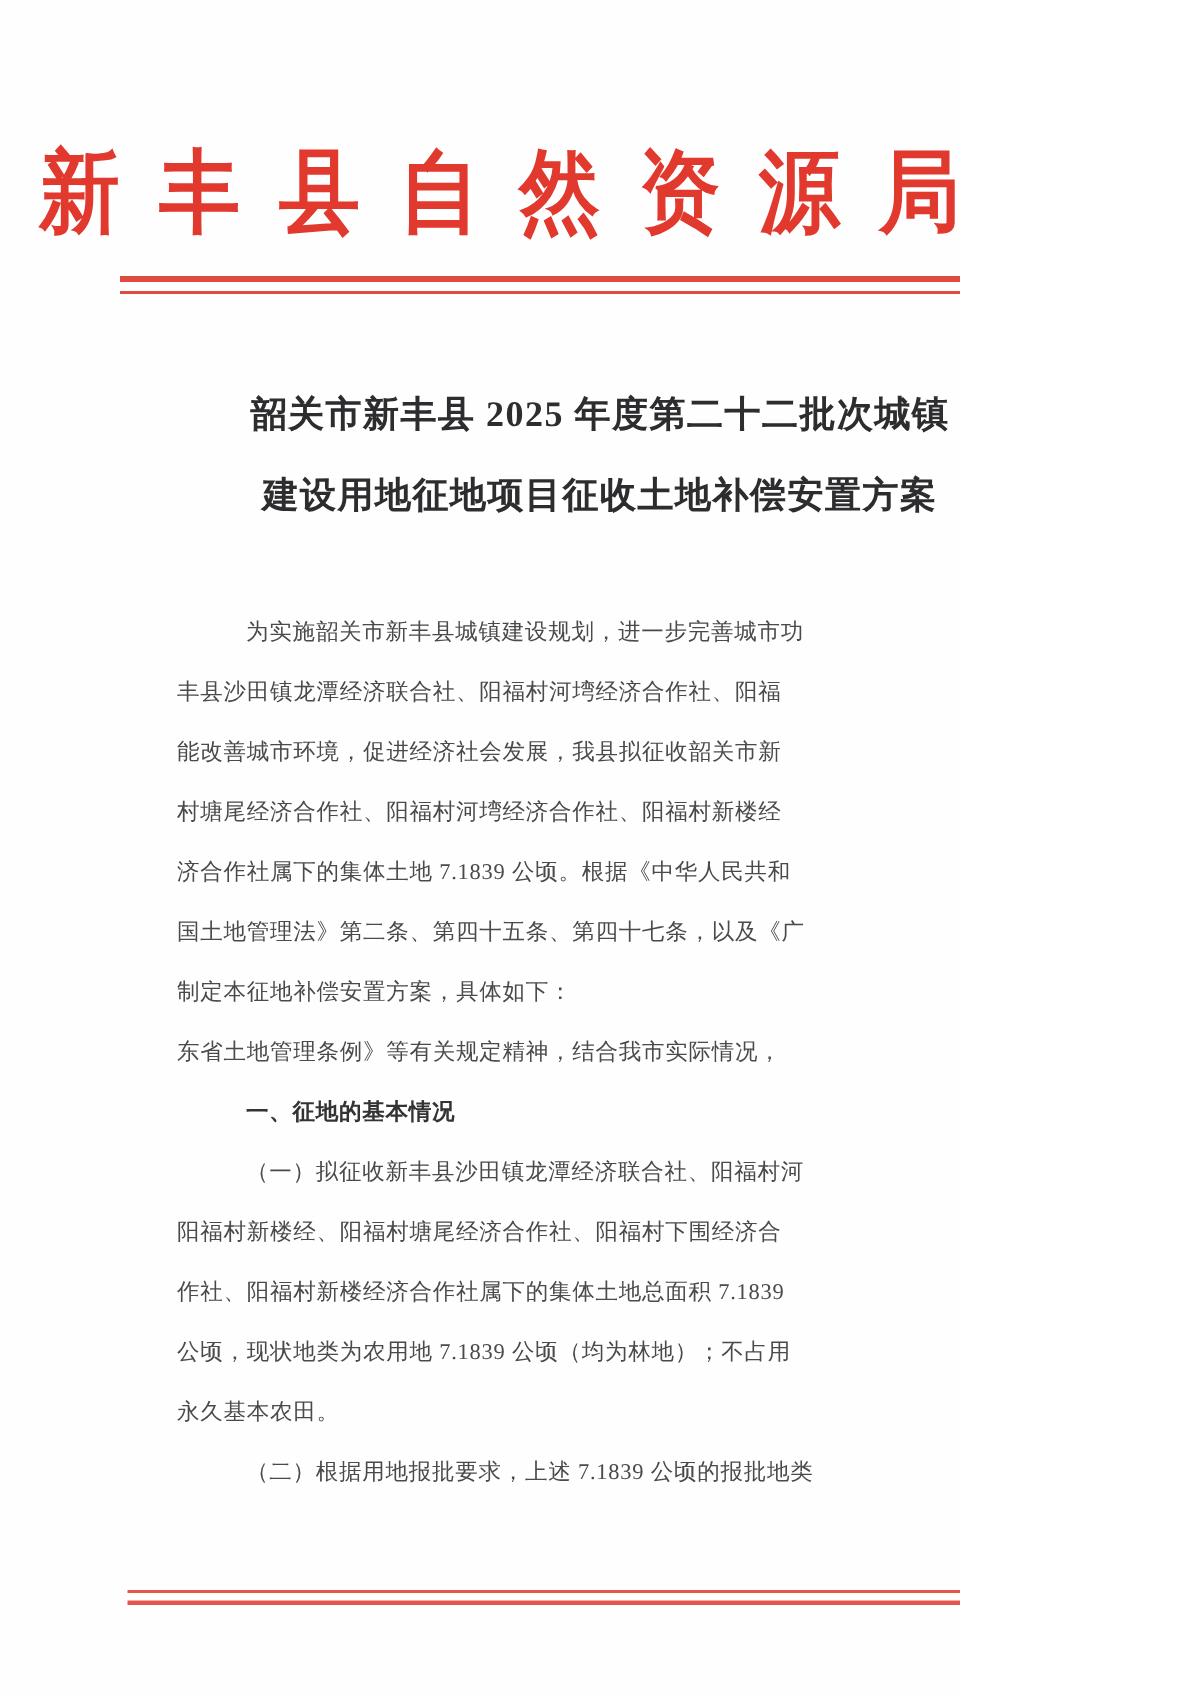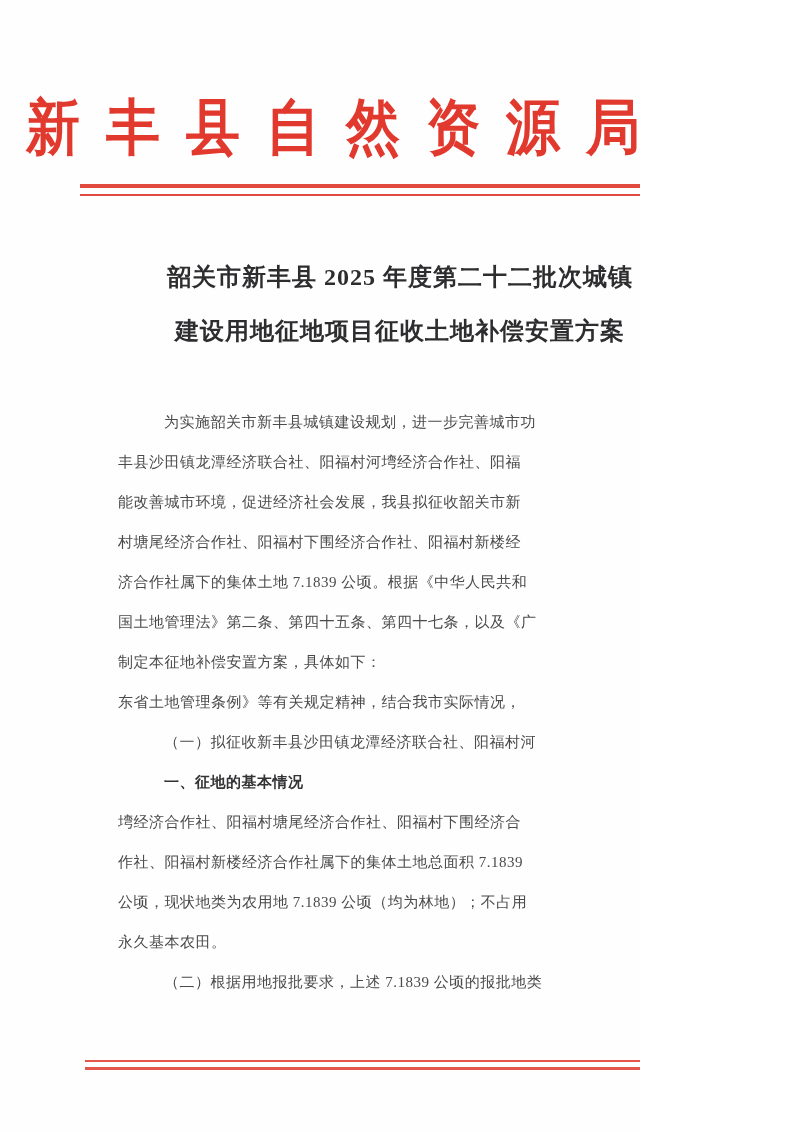--- a/index.html
+++ b/index.html
@@ -113,28 +113,28 @@
 
   <div class="doc-title">
     <div>韶关市新丰县 2025 年度第二十二批次城镇</div>
     <div>建设用地征地项目征收土地补偿安置方案</div>
   </div>
 
   <div class="body-text">
     <div class="line indent">为实施韶关市新丰县城镇建设规划，进一步完善城市功</div>
     <div class="line">丰县沙田镇龙潭经济联合社、阳福村河塆经济合作社、阳福</div>
     <div class="line">能改善城市环境，促进经济社会发展，我县拟征收韶关市新</div>
-    <div class="line">村塘尾经济合作社、阳福村下围经济合作社、阳福村新楼经</div>
+    <div class="line">村塘尾经济合作社、阳福村河塆经济合作社、阳福村新楼经</div>
     <div class="line">济合作社属下的集体土地 7.1839 公顷。根据《中华人民共和</div>
     <div class="line">国土地管理法》第二条、第四十五条、第四十七条，以及《广</div>
     <div class="line">制定本征地补偿安置方案，具体如下：</div>
     <div class="line">东省土地管理条例》等有关规定精神，结合我市实际情况，</div>
+    <div class="line indent heading">一、征地的基本情况</div>
     <div class="line indent">（一）拟征收新丰县沙田镇龙潭经济联合社、阳福村河</div>
-    <div class="line indent heading">一、征地的基本情况</div>
-    <div class="line">塆经济合作社、阳福村塘尾经济合作社、阳福村下围经济合</div>
+    <div class="line">阳福村新楼经、阳福村塘尾经济合作社、阳福村下围经济合</div>
     <div class="line">作社、阳福村新楼经济合作社属下的集体土地总面积 7.1839</div>
     <div class="line">公顷，现状地类为农用地 7.1839 公顷（均为林地）；不占用</div>
     <div class="line">永久基本农田。</div>
     <div class="line indent">（二）根据用地报批要求，上述 7.1839 公顷的报批地类</div>
   </div>
 
   <div class="footer-rule footer-rule-top"></div>
   <div class="footer-rule footer-rule-bottom"></div>
   <div class="page-number">- 1 -</div>
 

